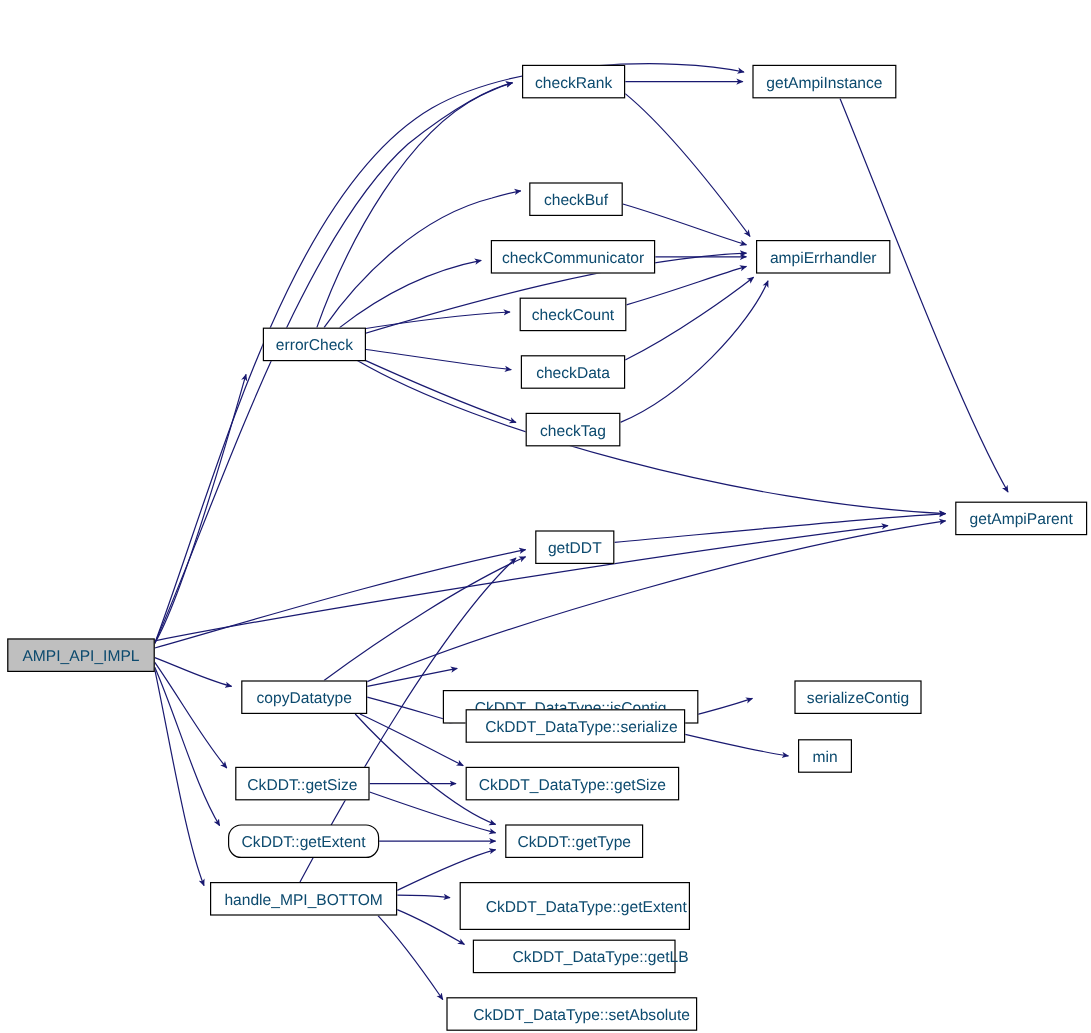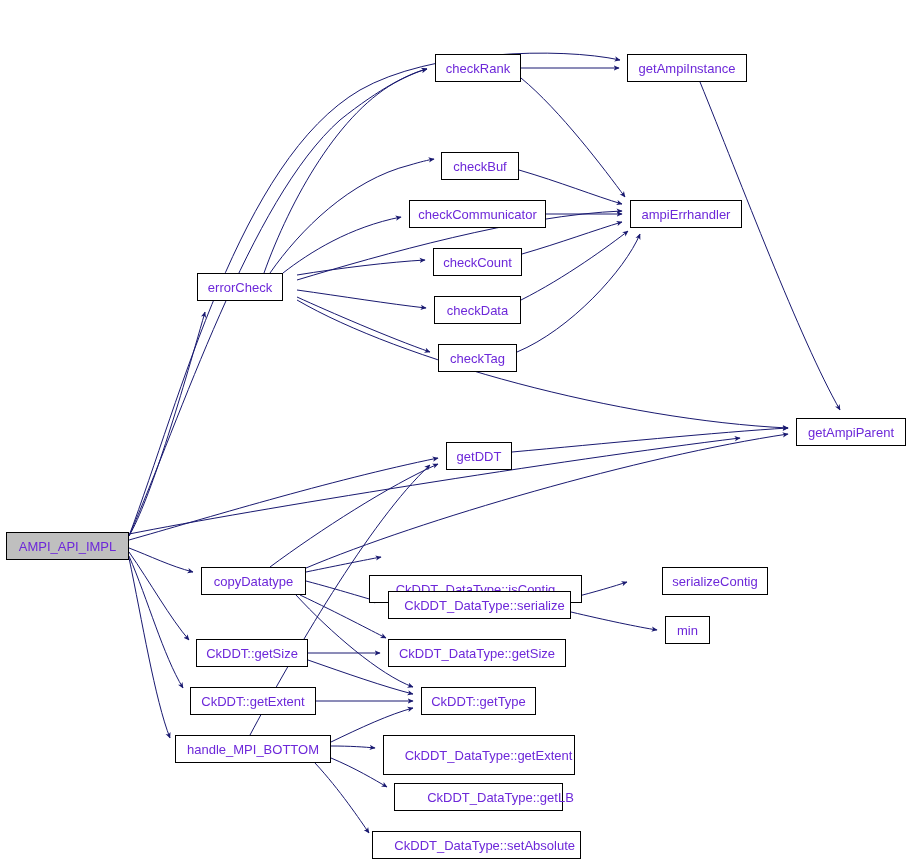--- a/index.html
+++ b/index.html
@@ -22,21 +22,21 @@
     top: 0;
     width: 909px;
     height: 861px;
     pointer-events: none;
   }
   .node {
     position: absolute;
     box-sizing: border-box;
     border: 1px solid #000000;
     background: #ffffff;
-    color: #6d28d9;
+    color: #0c4a6e;
     font-size: 13px;
     line-height: 1;
     display: flex;
     align-items: center;
     justify-content: center;
     white-space: nowrap;
     cursor: pointer;
     z-index: 2;
   }
   .node.current {
@@ -100,21 +100,21 @@
         <path d="M331,742 C360,728 390,714 413,708" fill="none" stroke="#191970" stroke-width="1" marker-end="url(#arrow)"></path>
         <path d="M331,746 C350,746 365,747 375,748" fill="none" stroke="#191970" stroke-width="1" marker-end="url(#arrow)"></path>
         <path d="M331,758 C355,768 375,780 387,787" fill="none" stroke="#191970" stroke-width="1" marker-end="url(#arrow)"></path>
         <path d="M315,763 C340,790 360,820 369,833" fill="none" stroke="#191970" stroke-width="1" marker-end="url(#arrow)"></path>
       </g>
   </svg>
   <div id="node-layer">
       <div class="node current" style="left: 6px; top: 532px; width: 123px; height: 28px;">
         <span class="node-label">AMPI_API_IMPL</span>
       </div>
-      <div class="node" style="left: 197px; top: 273px; width: 86px; height: 28px;">
+      <div class="node" style="left: 219px; top: 273px; width: 86px; height: 28px;">
         <span class="node-label">errorCheck</span>
       </div>
       <div class="node" style="left: 435px; top: 54px; width: 86px; height: 28px;">
         <span class="node-label">checkRank</span>
       </div>
       <div class="node" style="left: 627px; top: 54px; width: 120px; height: 28px;">
         <span class="node-label">getAmpiInstance</span>
       </div>
       <div class="node" style="left: 441px; top: 152px; width: 78px; height: 28px;">
         <span class="node-label">checkBuf</span>
@@ -154,21 +154,21 @@
       </div>
       <div class="node" style="left: 665px; top: 616px; width: 45px; height: 28px;">
         <span class="node-label">min</span>
       </div>
       <div class="node" style="left: 196px; top: 639px; width: 112px; height: 28px;">
         <span class="node-label">CkDDT::getSize</span>
       </div>
       <div class="node" style="left: 388px; top: 639px; width: 178px; height: 28px;">
         <span class="node-label">CkDDT_DataType::getSize</span>
       </div>
-      <div class="node" style="left: 190px; top: 687px; width: 126px; height: 28px;">
+      <div class="node" style="left: 190px; top: 687px; width: 126px; height: 28px; border-radius: 11px;">
         <span class="node-label">CkDDT::getExtent</span>
       </div>
       <div class="node" style="left: 421px; top: 687px; width: 115px; height: 28px;">
         <span class="node-label">CkDDT::getType</span>
       </div>
       <div class="node" style="left: 175px; top: 735px; width: 156px; height: 28px;">
         <span class="node-label">handle_MPI_BOTTOM</span>
       </div>
       <div class="node" style="left: 383px; top: 735px; width: 192px; height: 40px; padding-left: 19px;">
         <span class="node-label">CkDDT_DataType::getExtent</span>

